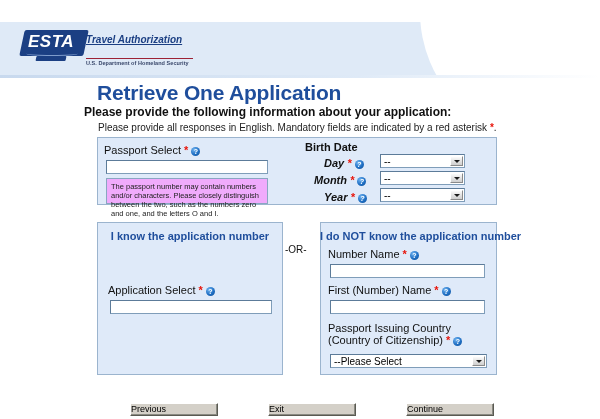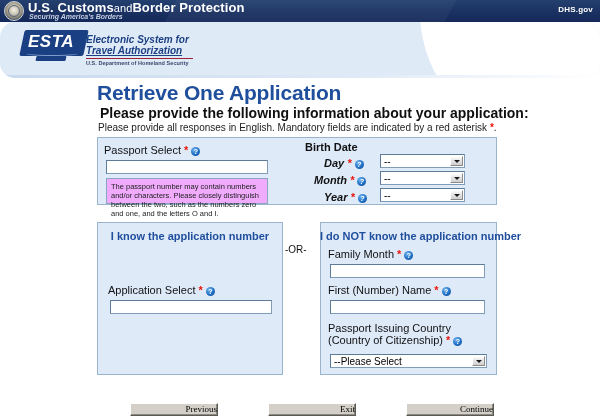--- a/index.html
+++ b/index.html
@@ -89,21 +89,20 @@
     letter-spacing: 0.2px;
   }
 
   
   .esta-header {
     position: absolute;
     left: 0; top: 22px;
     width: 600px; height: 56px;
     background: #ffffff;
     overflow: hidden;
-    border-radius: 15px;
   }
   .esta-header .swoosh {
     position: absolute;
     left: 0; top: 0;
     width: 600px; height: 56px;
     background: #dfeaf7;
   }
   .esta-header .swoosh::after {
     content: "";
     position: absolute;
@@ -193,23 +192,23 @@
     color: #1f4e9c;
     font-size: 21px;
     font-weight: bold;
     letter-spacing: -0.2px;
     line-height: 22px;
     white-space: nowrap;
     text-align: center;
   }
   .page-subtitle {
     position: absolute;
-    left: 100px; top: 27px;
+    left: 84px; top: 27px;
     color: #101010;
-    font-size: 14px;
+    font-size: 12px;
     font-weight: bold;
     white-space: nowrap;
   }
   .instructions {
     position: absolute;
     left: 98px; top: 44px;
     color: #222222;
     font-size: 10px;
     white-space: nowrap;
   }
@@ -329,59 +328,50 @@
   
   .btn {
     position: absolute;
     height: 13px;
     background: #d4d0c8;
     border: 1px solid #ffffff;
     border-right-color: #5a5a52;
     border-bottom-color: #5a5a52;
     box-shadow: inset -1px -1px 0 #8a8a82;
     box-sizing: border-box;
-    font-family: Liberation Serif, serif;
+    font-family: Liberation Sans, sans-serif;
     font-size: 9px;
     color: #000000;
-    text-align: right;
+    text-align: left;
     line-height: 11px;
     cursor: pointer;
     padding: 0;
   }
   #btn-previous { left: 130px; top: 325px; width: 88px; }
   #btn-exit     { left: 268px; top: 325px; width: 88px; }
   #btn-continue { left: 406px; top: 325px; width: 88px; }
 </style>
 </head>
 <body>
 
 <div class="page">
 
-  <div class="cbp-banner">
-    <div class="cbp-seal">
-      <div class="inner"></div>
-    </div>
-    <div class="cbp-title"><span>U.S. Customs</span><span class="light">and</span><span>Border Protection</span></div>
-    <div class="cbp-tagline">Securing America's Borders</div>
-    <div class="dhs-gov">DHS.gov</div>
-  </div>
 
   <div class="esta-header">
     <div class="swoosh"></div>
     <div class="fadebar"></div>
 
     <div class="esta-logo">
       <div class="plate"></div>
       <div class="plate2"></div>
       <div class="word">ESTA</div>
       <div class="swish"></div>
     </div>
 
     <div class="esta-wordmark">
-      <span>Electronic System for</span>
       <span class="l2">Travel Authorization</span>
     </div>
     <div class="esta-rule"></div>
     <div class="esta-dhs">U.S. Department of Homeland Security</div>
 
   </div>
 
   <div class="content">
 
     <div class="page-title">Retrieve One Application</div>
@@ -433,21 +423,21 @@
       <span class="req-star">*</span>
       <span class="help-icon">?</span>
     </div>
     <input class="txtbox" id="application-number-input" style="left: 110px; top: 222px; width: 162px; height: 14px;" value="">
 
     <div class="or-sep">-OR-</div>
 
     <div class="panel" id="panel-dontknow"></div>
     <div class="panel-head" style="left:320px; top:152px; width:176px;">I do NOT know the application number</div>
 
-    <div class="field-label" style="left:328px; top:170px;"><span>Family Month</span>
+    <div class="field-label" style="left:328px; top:170px;"><span>Number Name</span>
       <span class="req-star">*</span>
       <span class="help-icon">?</span>
     </div>
     <input class="txtbox" id="family-name-input" style="left: 330px; top: 186px; width: 155px; height: 14px;" value="">
 
     <div class="field-label" style="left:328px; top:206px;"><span>First (Number) Name</span>
       <span class="req-star">*</span>
       <span class="help-icon">?</span>
     </div>
     <input class="txtbox" id="first-name-input" style="left: 330px; top: 222px; width: 155px; height: 14px;" value="">

